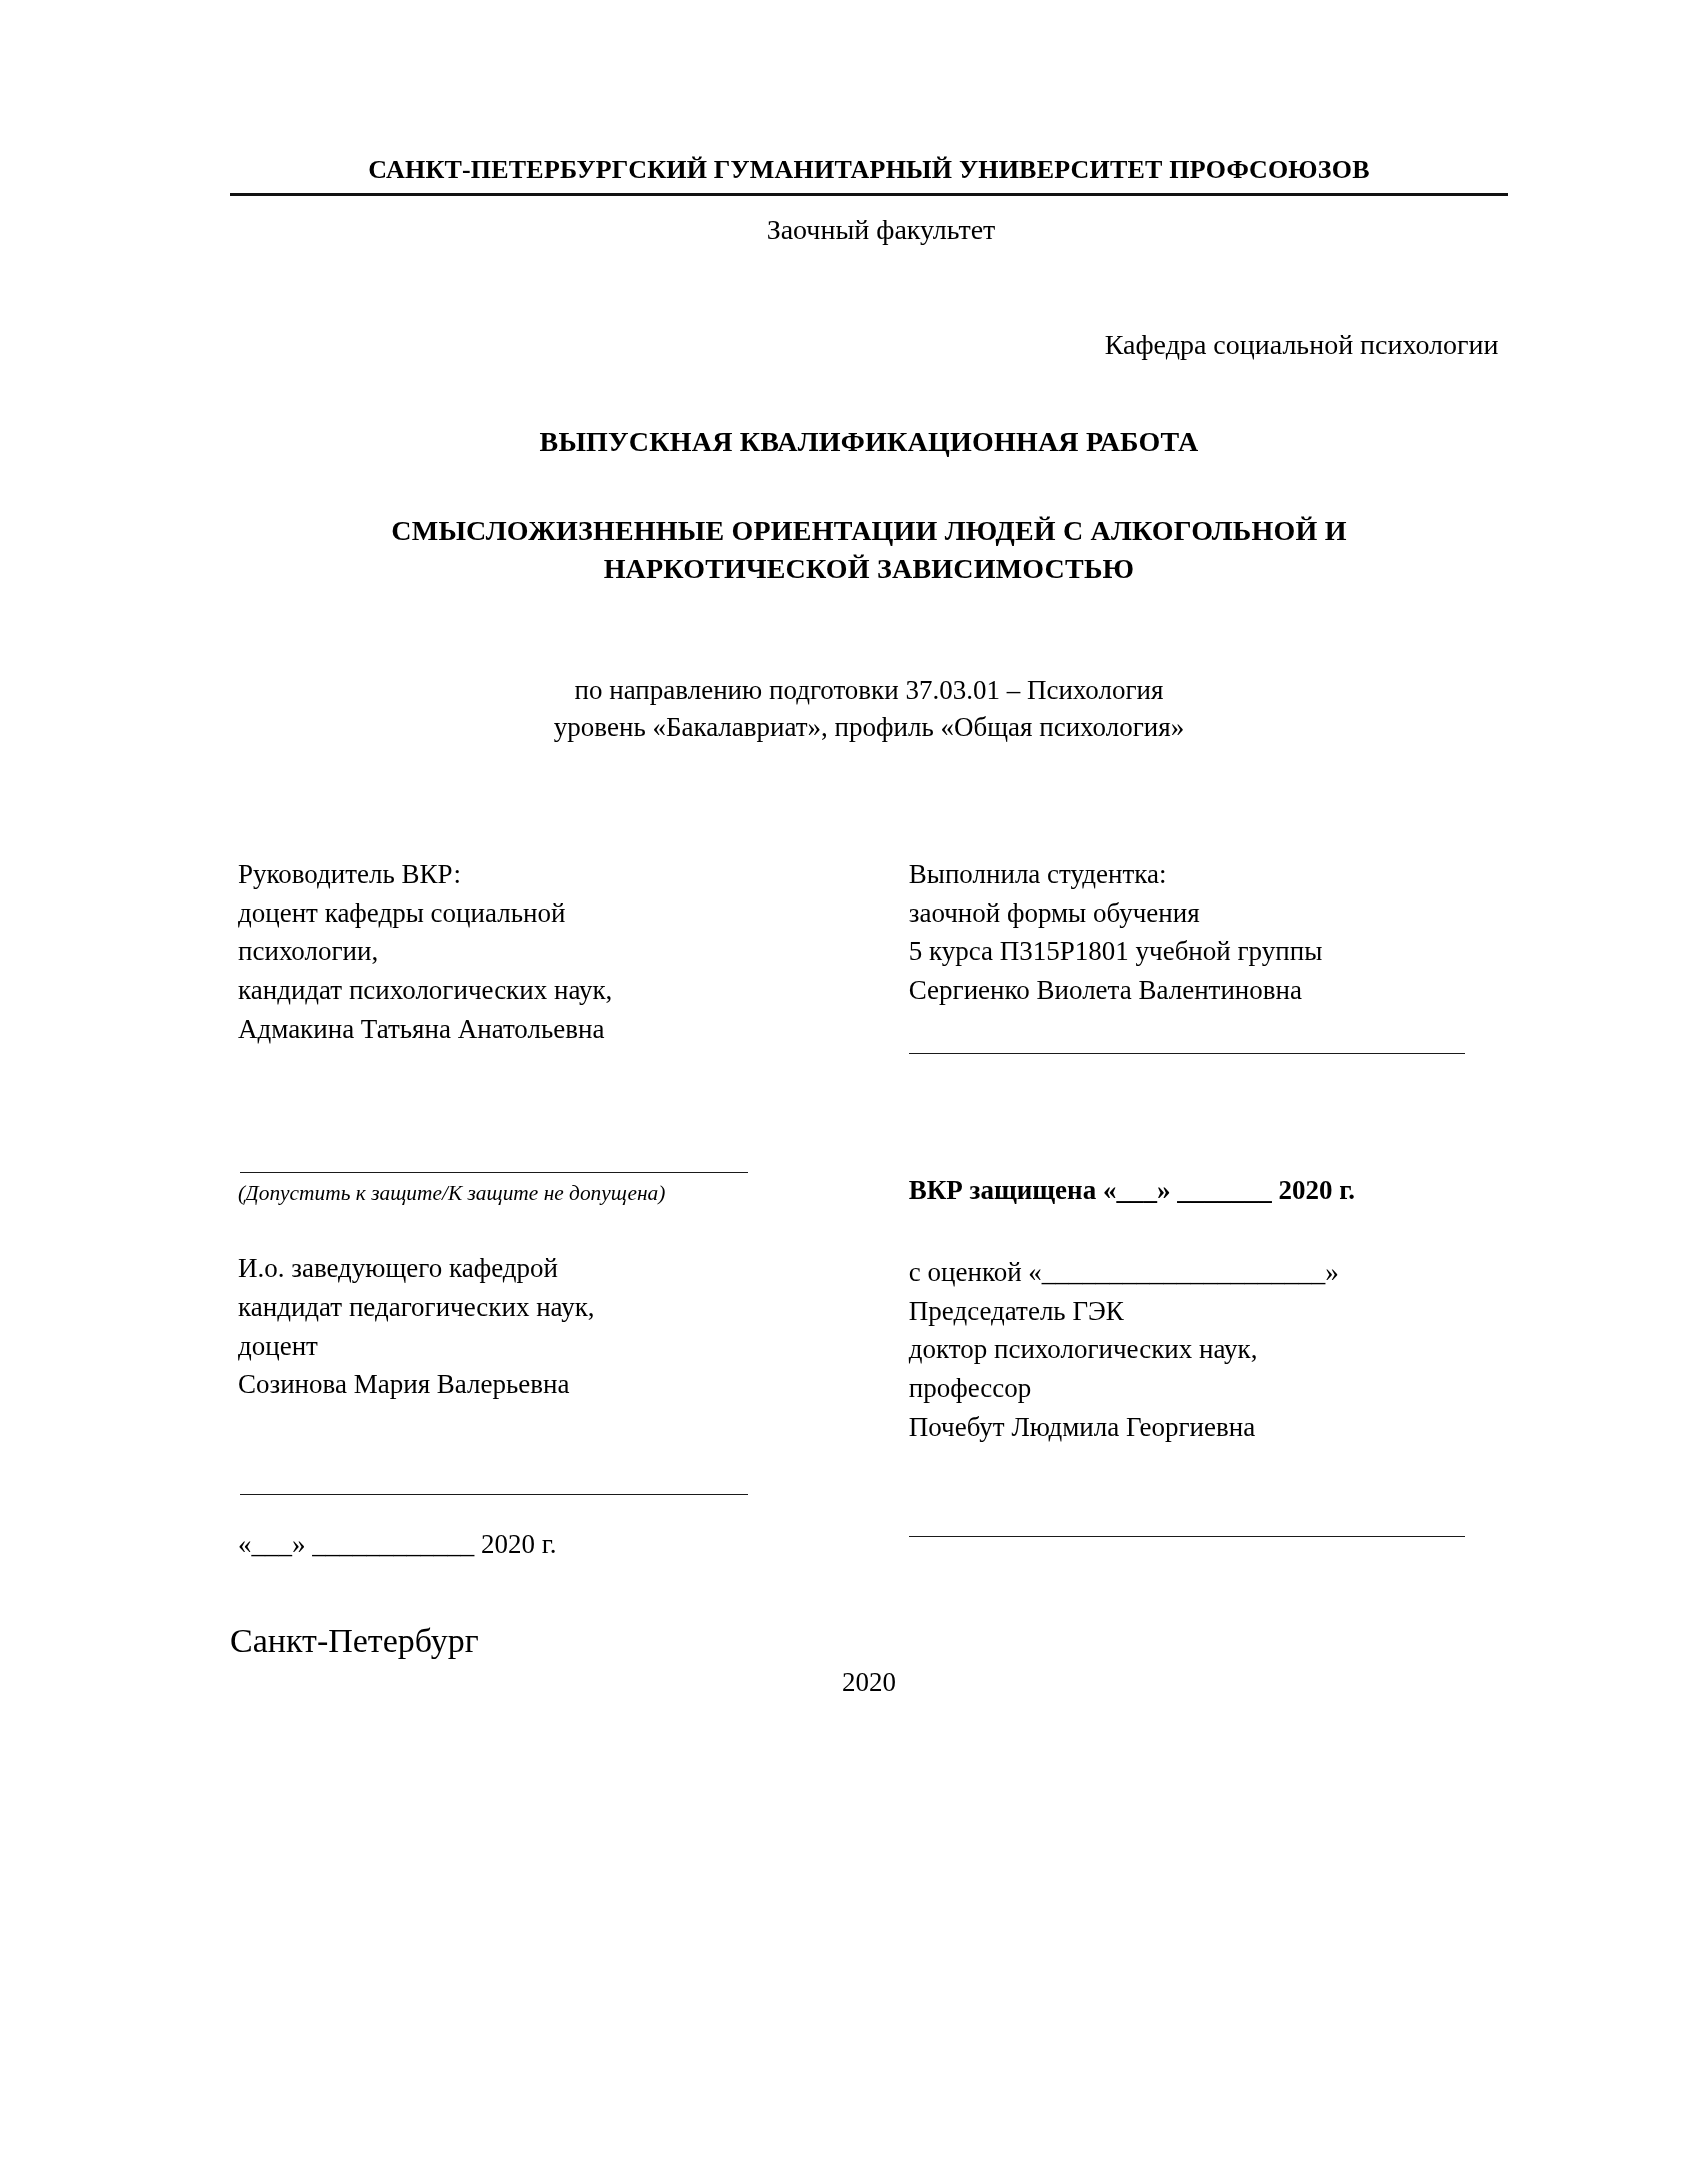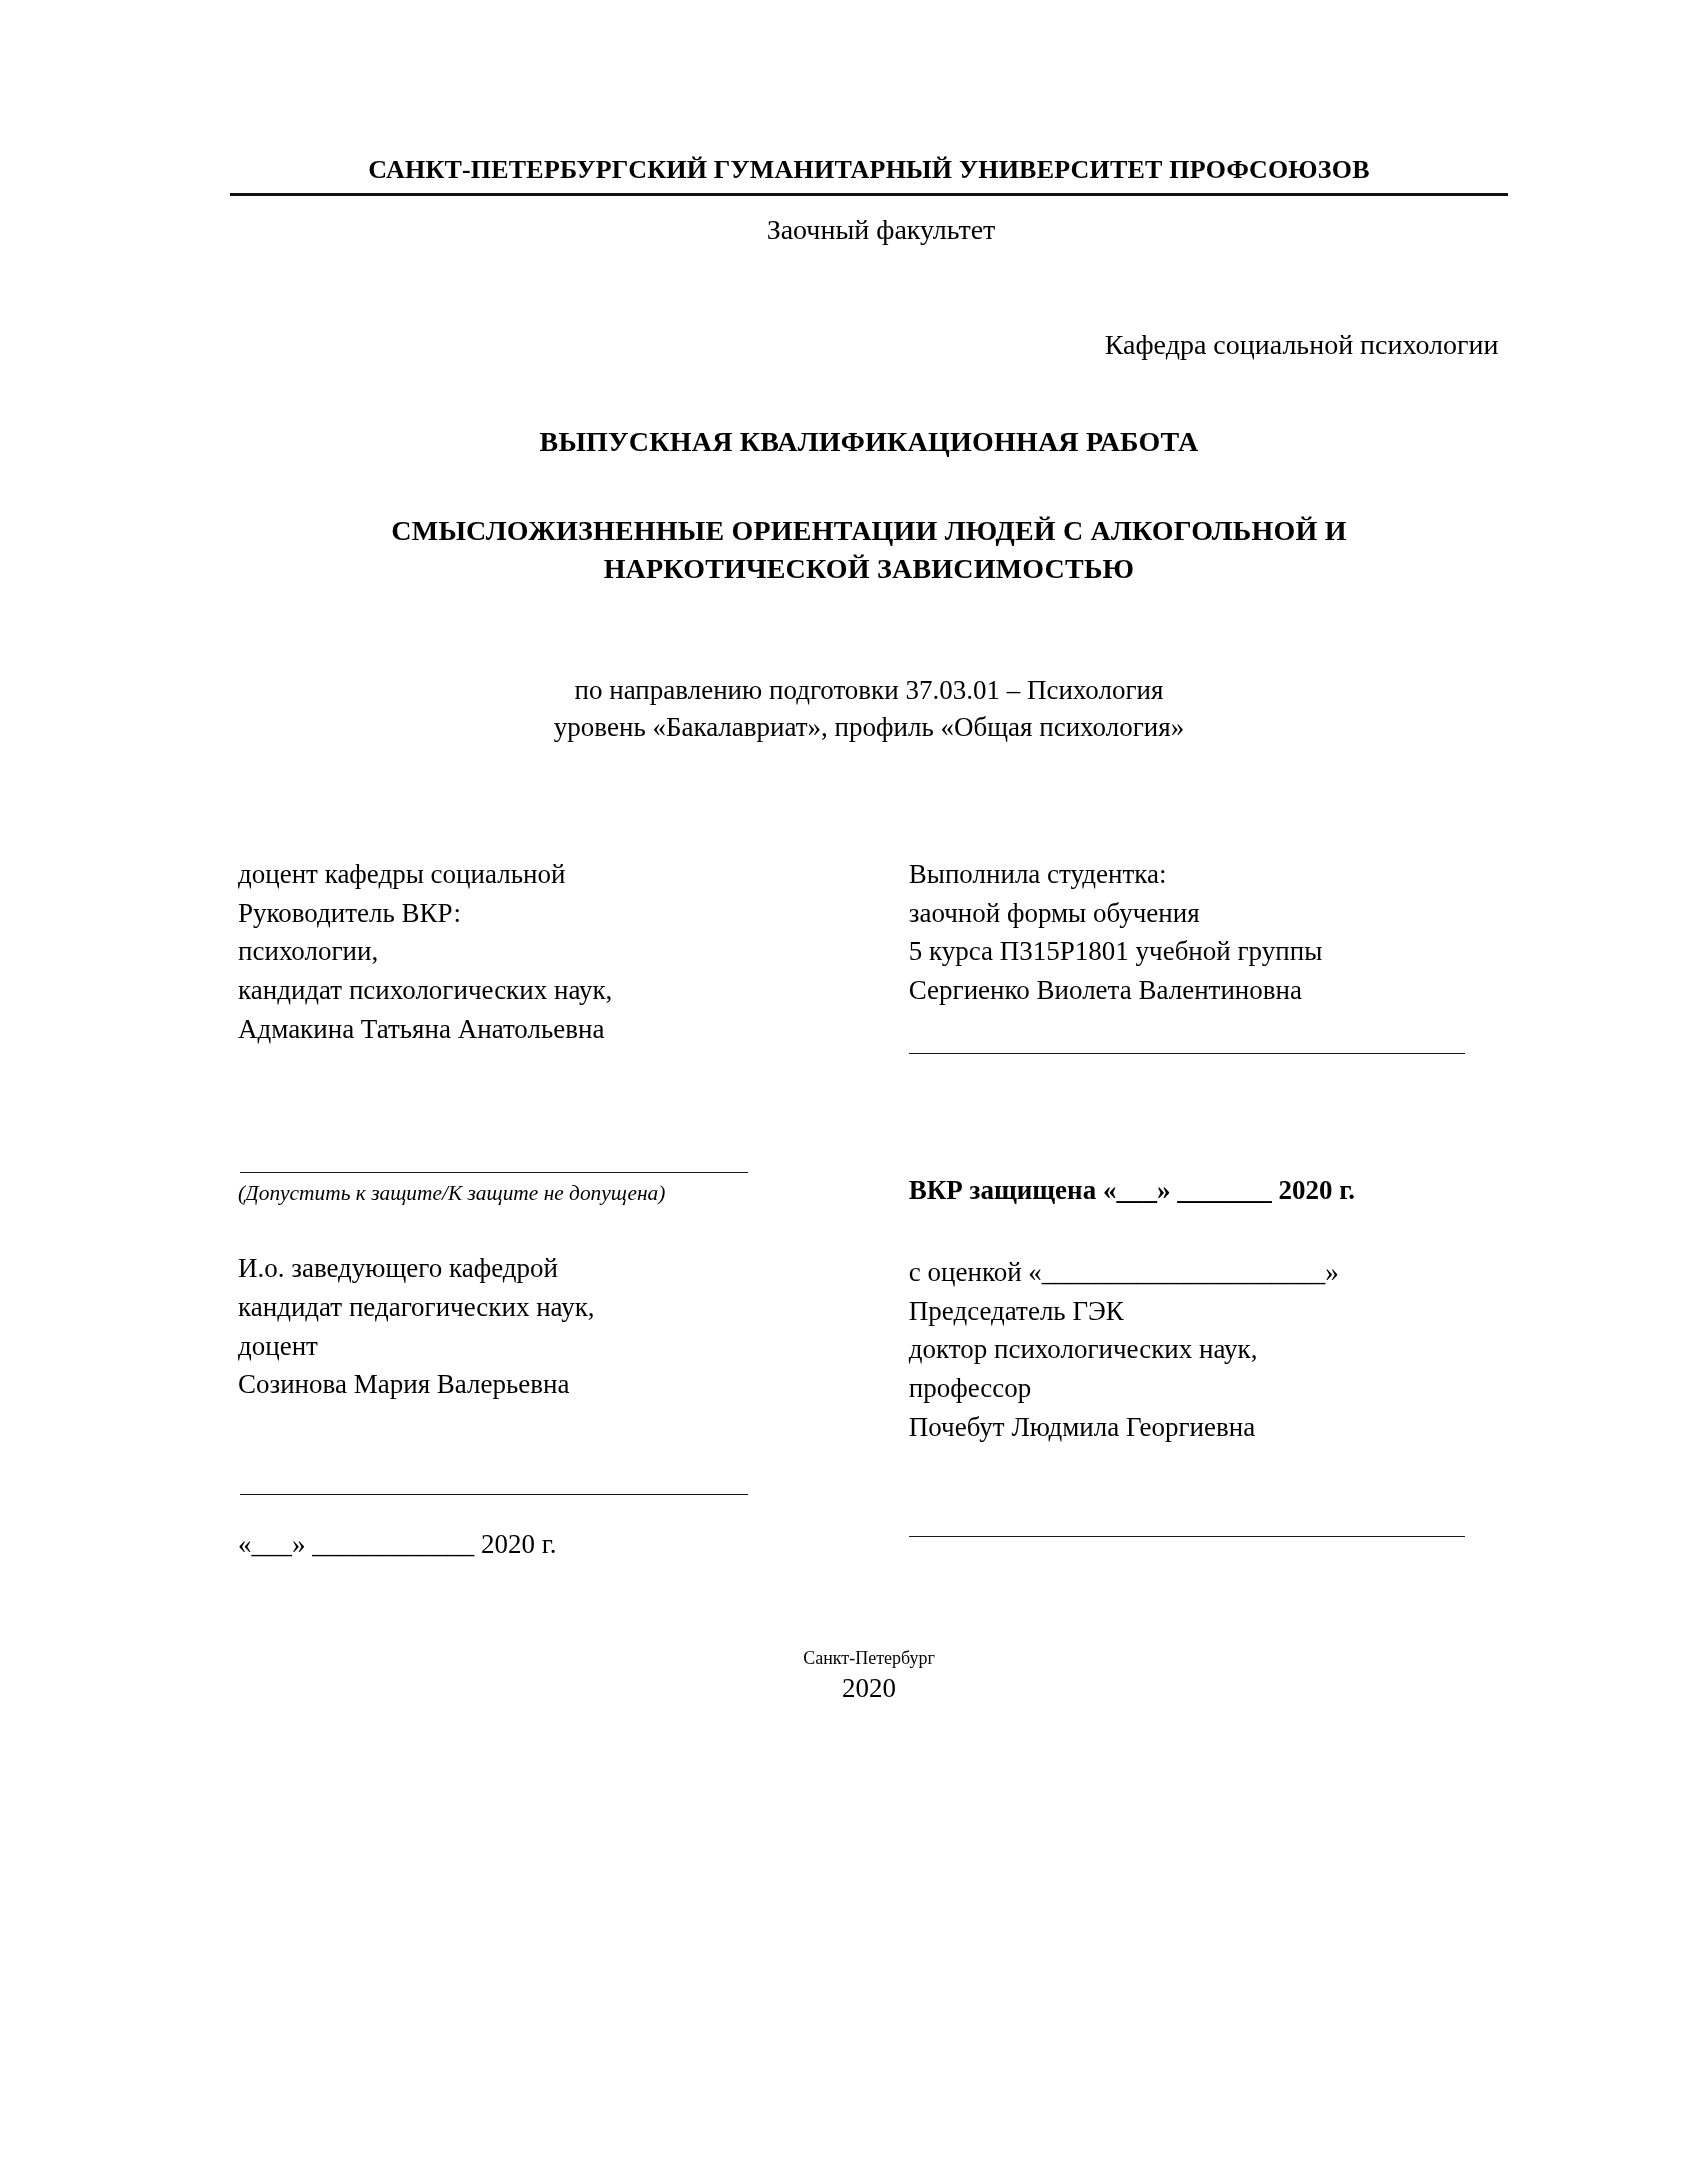--- a/index.html
+++ b/index.html
@@ -113,23 +113,22 @@
   }
   .note-italic {
     font-style: italic;
     font-size: 21.4px;
     margin-top: 8px;
   }
   .spacer-md { height: 43px; }
   .spacer-lg { height: 89px; }
 
   .footer-city {
-    text-align: center;
-    font-size: 18px;
-    margin-top: 83px;
+    font-size: 34px;
+    margin-top: 55px;
     line-height: 1.35;
   }
   .footer-year {
     text-align: center;
     font-size: 27px;
     line-height: 1.35;
   }
 </style>
 </head>
 <body>
@@ -146,22 +145,22 @@
     <div class="doc-type">ВЫПУСКНАЯ КВАЛИФИКАЦИОННАЯ РАБОТА</div>
     <div class="doc-title">СМЫСЛОЖИЗНЕННЫЕ ОРИЕНТАЦИИ ЛЮДЕЙ С АЛКОГОЛЬНОЙ И НАРКОТИЧЕСКОЙ ЗАВИСИМОСТЬЮ</div>
 
     <div class="direction">
       <div>по направлению подготовки 37.03.01 – Психология</div>
       <div>уровень «Бакалавриат», профиль «Общая психология»</div>
     </div>
 
     <div class="cols">
       <div class="col-left">
+        <div class="blk-line">Руководитель ВКР:</div>
         <div class="blk-line">доцент кафедры социальной</div>
-        <div class="blk-line">Руководитель ВКР:</div>
         <div class="blk-line">психологии,</div>
         <div class="blk-line">кандидат психологических наук,</div>
         <div class="blk-line">Адмакина Татьяна Анатольевна</div>
       </div>
       <div class="col-right">
         <div class="blk-line">Выполнила студентка:</div>
         <div class="blk-line">заочной формы обучения</div>
         <div class="blk-line">5 курса П315Р1801 учебной группы</div>
         <div class="blk-line">Сергиенко Виолета Валентиновна</div>
         <div class="spacer-md"></div>

